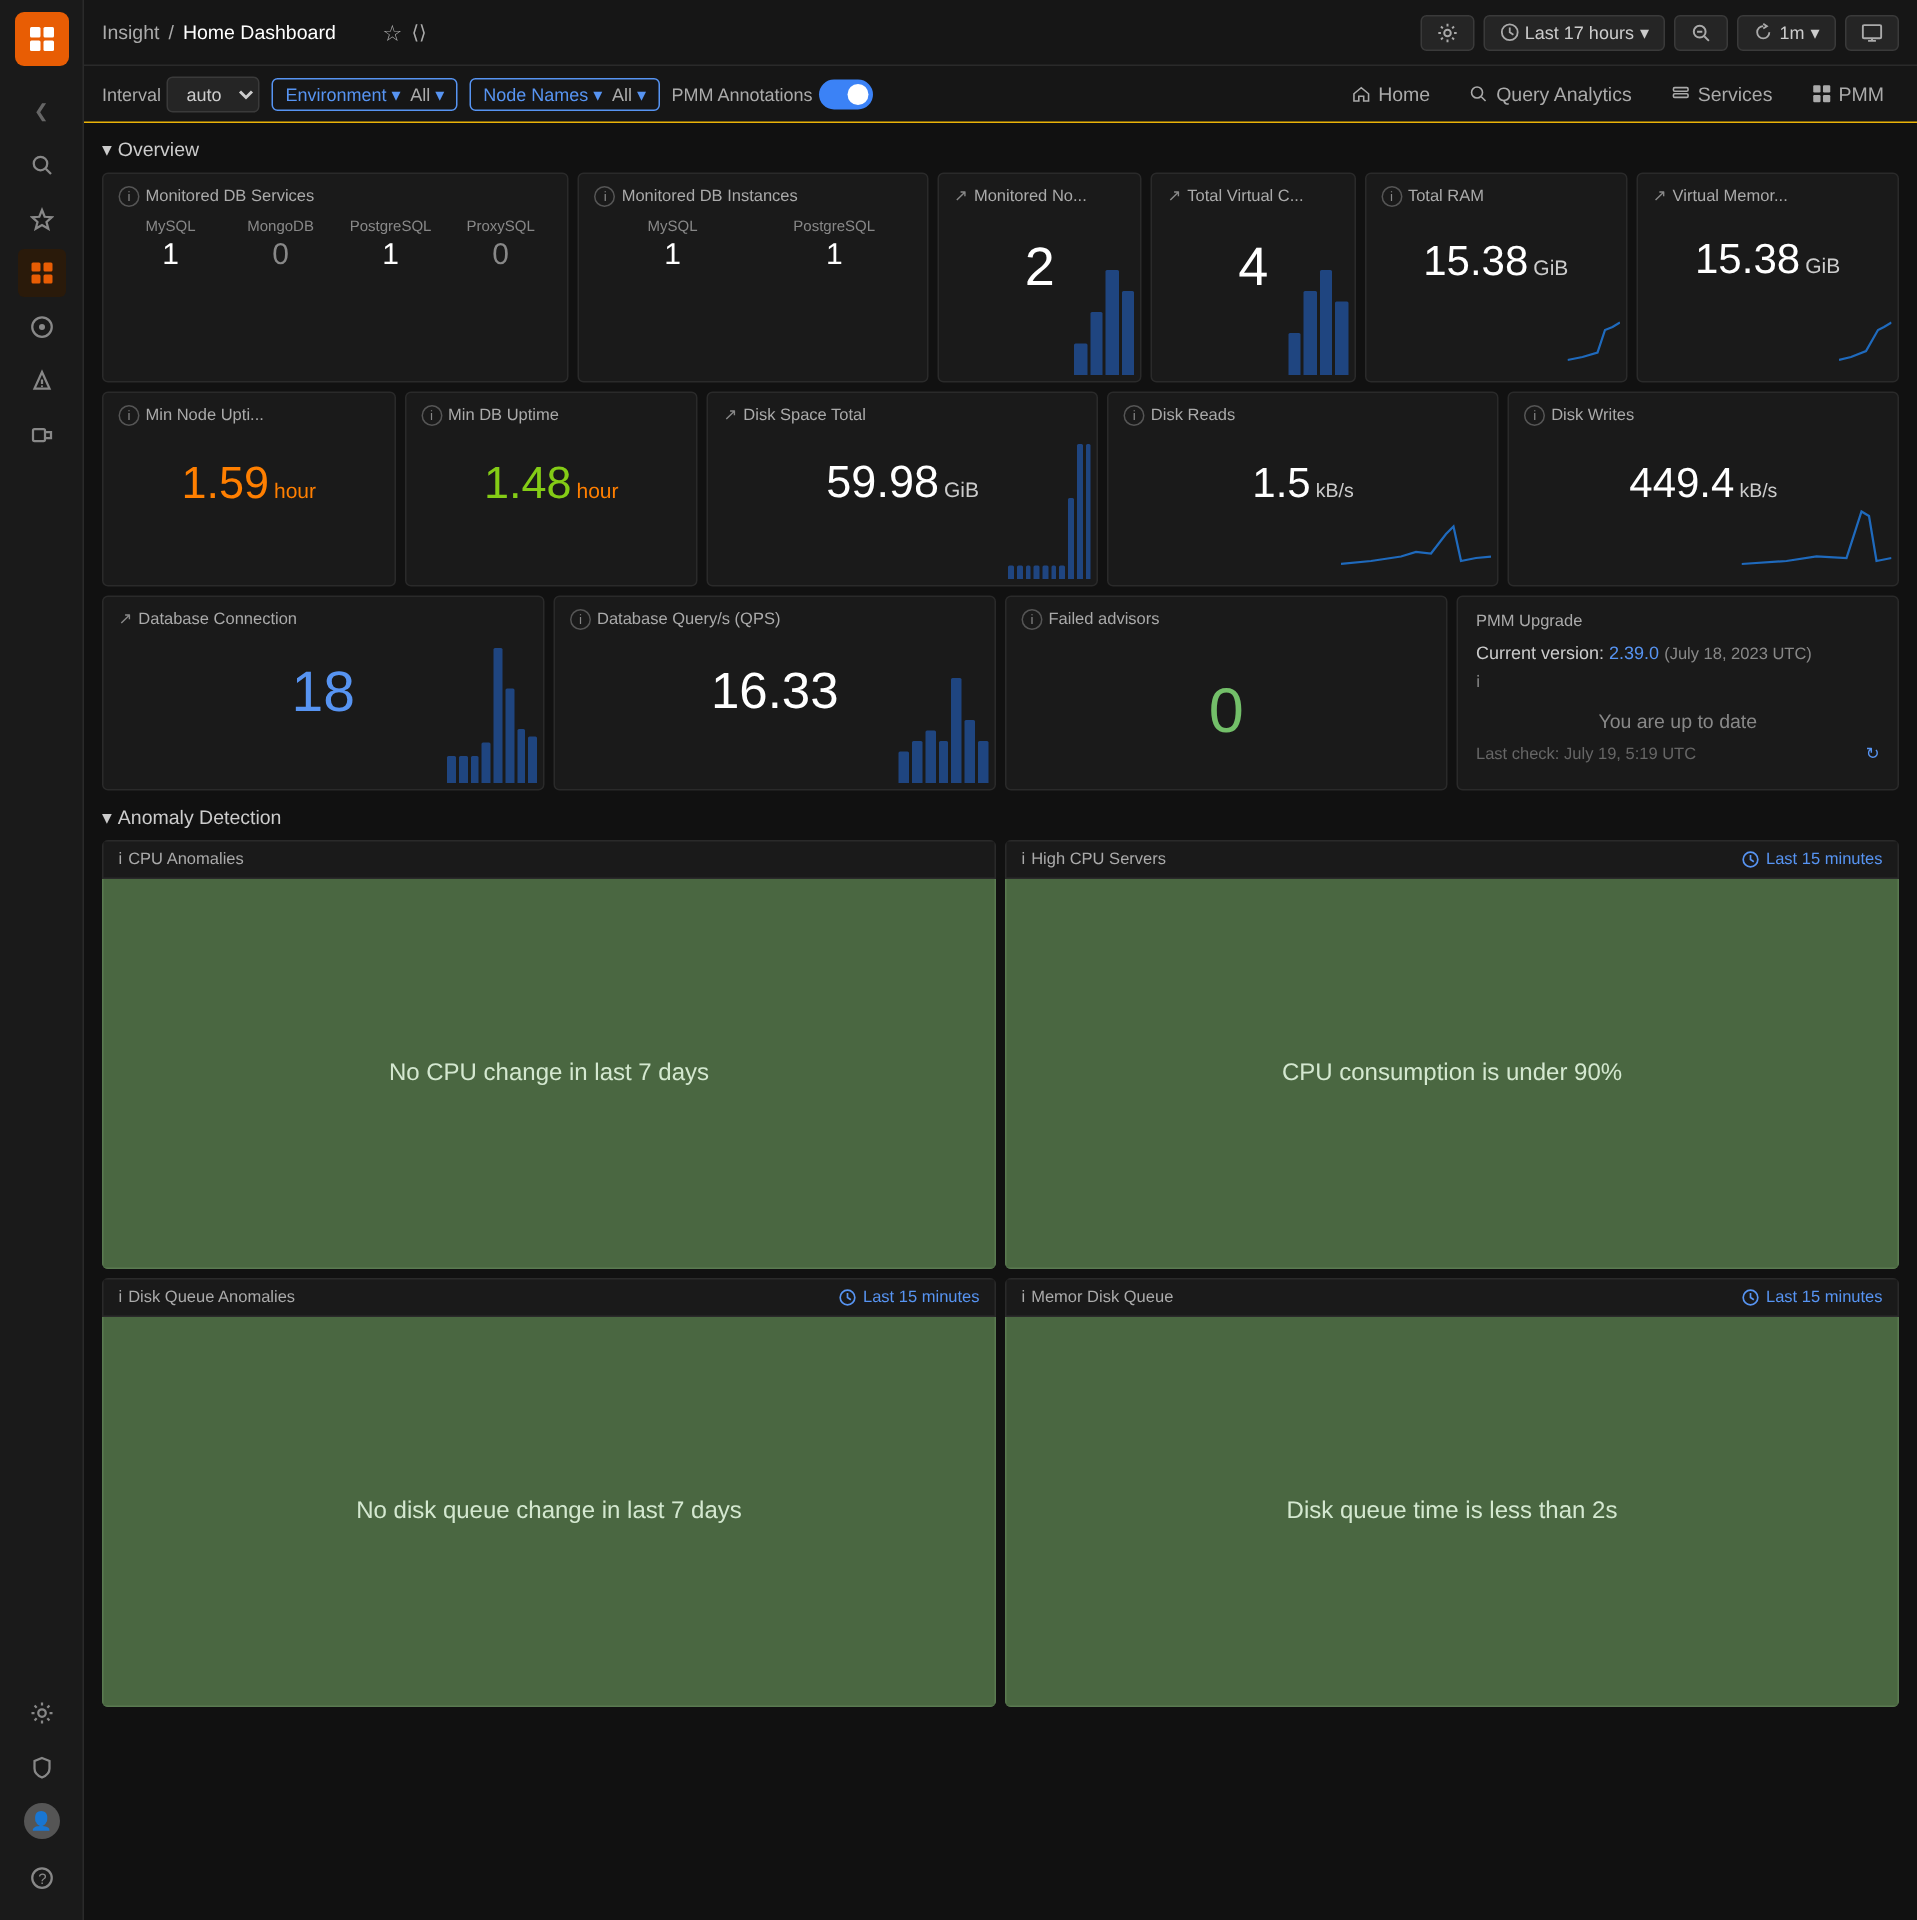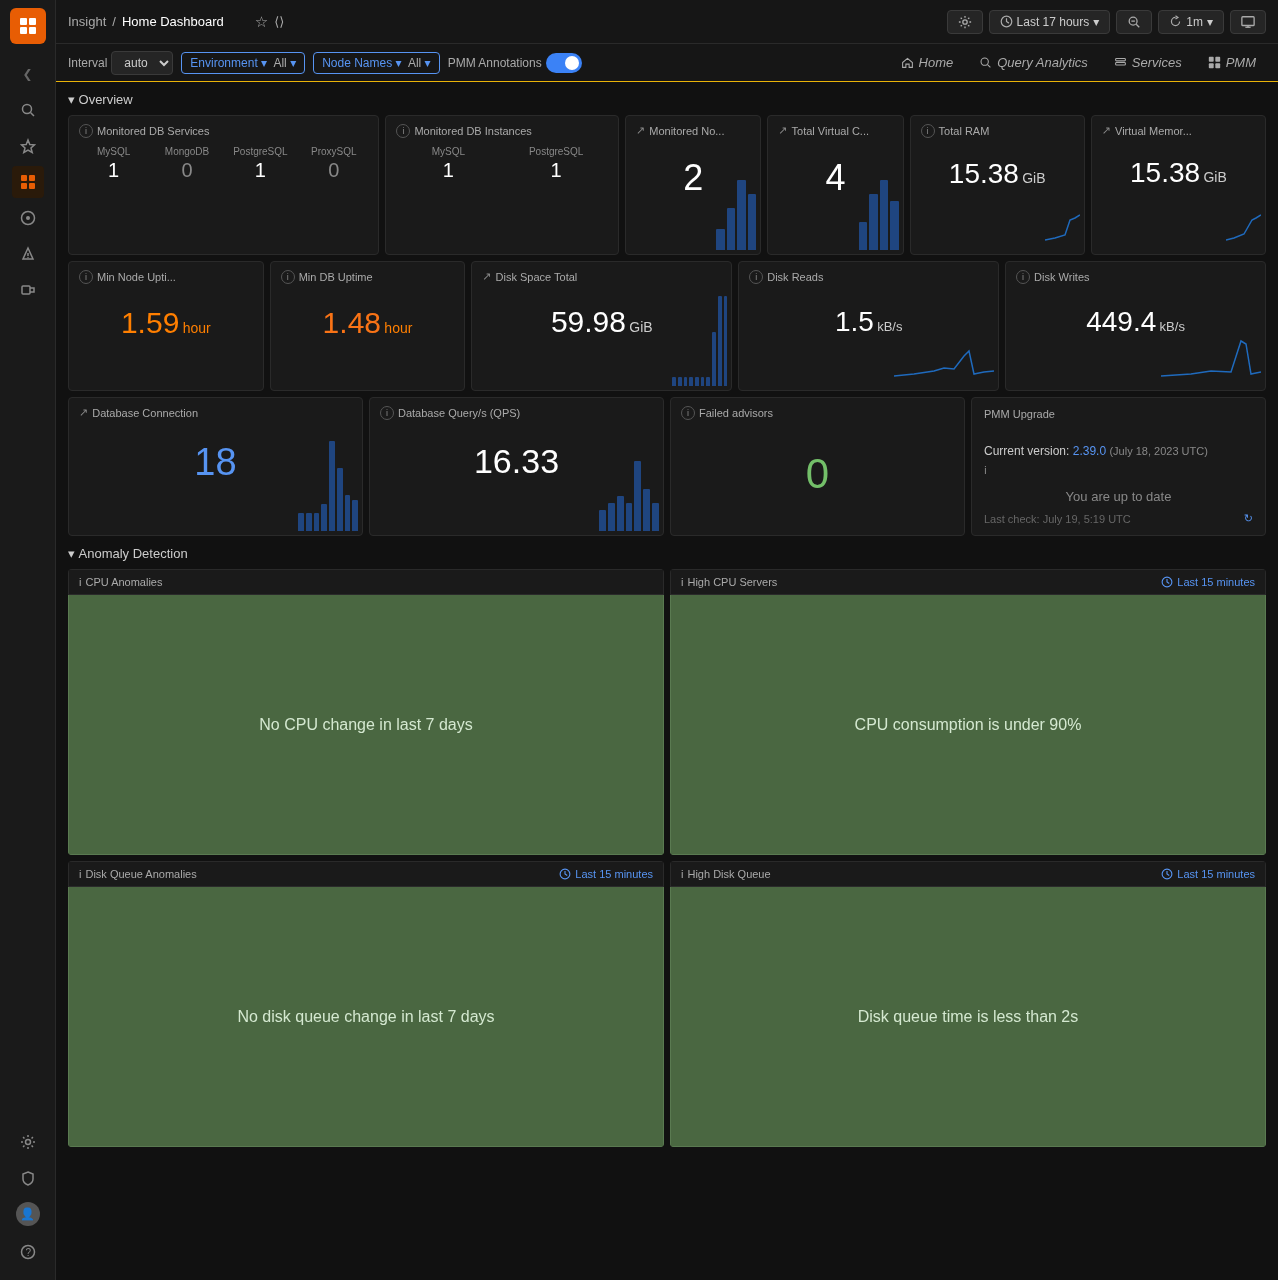--- a/index.html
+++ b/index.html
@@ -156,21 +156,20 @@
     }
     .filter-btn.active-blue {
       border-color: #5794f2;
       color: #5794f2;
     }
     .filter-right {
       margin-left: auto;
       display: flex;
       align-items: flex-end;
       gap: 6px;
-      font-style: italic;
     }
     .nav-link {
       color: #aaa;
       font-size: 13px;
       padding: 4px 10px;
       cursor: pointer;
       border-radius: 4px;
       display: flex;
       align-items: center;
       gap: 5px;
@@ -303,21 +302,21 @@
     .pmm-upgrade-card {
       background: #1a1a1a;
       border: 1px solid #2a2a2a;
       border-radius: 4px;
       padding: 10px 12px;
       min-height: 130px;
     }
     .pmm-upgrade-title {
       font-size: 11px;
       color: #aaa;
-      margin-bottom: 24px;
+      margin-bottom: 8px;
     }
     .pmm-version {
       font-size: 12px;
       color: #ccc;
       margin-bottom: 4px;
     }
     .pmm-up-to-date {
       text-align: center;
       color: #888;
       font-size: 13px;
@@ -692,21 +691,21 @@
           <span style="font-size:14px;color:#ff7f00;">hour</span>
         </div>
       </div>
 
       <div class="metric-card metric-card-tall">
         <div class="metric-title">
           <span class="info-icon">i</span>
           <span>Min DB Uptime</span>
         </div>
         <div style="text-align:center; margin-top:22px;">
-          <span style="font-size:30px;color:#f97316;font-weight:300;">1.48</span>
+          <span style="font-size:30px;color:#84cc16;font-weight:300;">1.48</span>
           <span style="font-size:14px;color:#ff7f00;">hour</span>
         </div>
       </div>
 
       <div class="metric-card metric-card-tall" style="position:relative;">
         <div class="metric-title">
           <span class="ext-icon">↗</span>
           <span>Disk Space Total</span>
         </div>
         <div style="text-align:center; margin-top:22px;">
@@ -888,21 +887,21 @@
         </div>
         <div class="anomaly-body">
           <span>No disk queue change in last 7 days</span>
         </div>
       </div>
 
       <div class="anomaly-card">
         <div class="anomaly-header">
           <div class="anomaly-header-left">
             <span class="info-icon">i</span>
-            <span>High Disk Queue</span>
+            <span>Memor Disk Queue</span>
           </div>
           <div class="anomaly-header-right">
             <svg width="12" height="12" viewBox="0 0 16 16" fill="none">
                 <circle cx="8" cy="8" r="6.5" stroke="#5794f2" stroke-width="1.5"></circle>
                 <polyline points="8,4 8,8 11,10" stroke="#5794f2" stroke-width="1.5"></polyline>
               </svg>
             <span>Last 15 minutes</span>
           </div>
         </div>
         <div class="anomaly-body">

